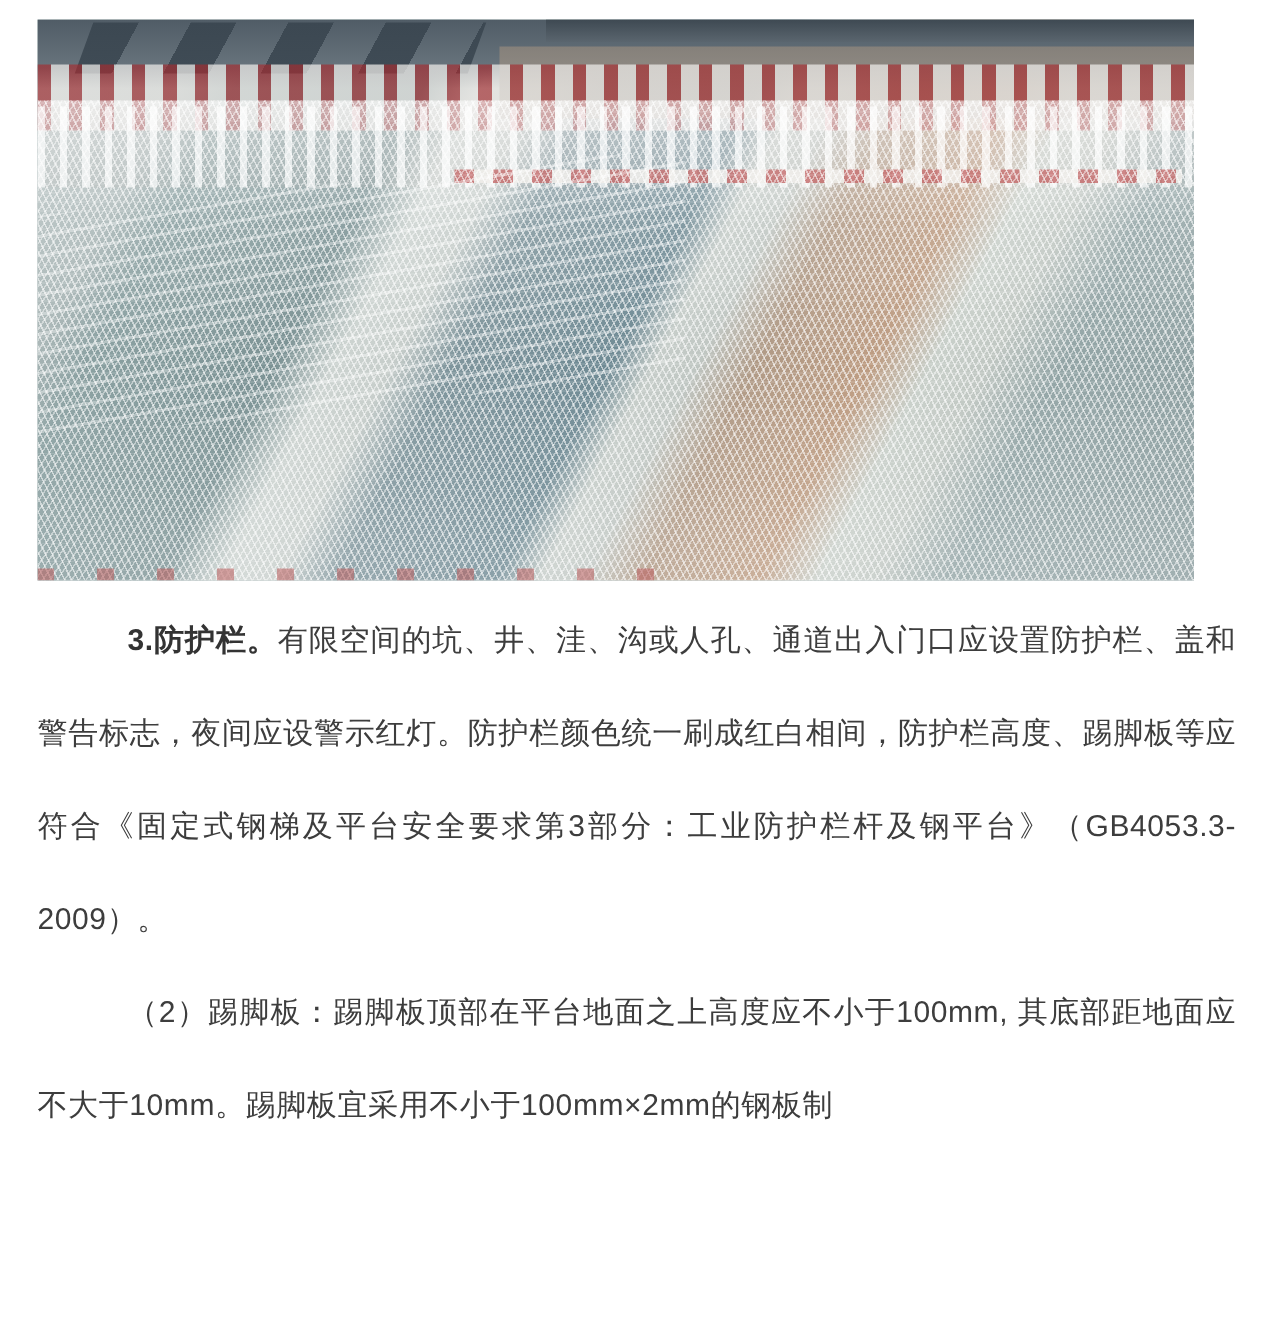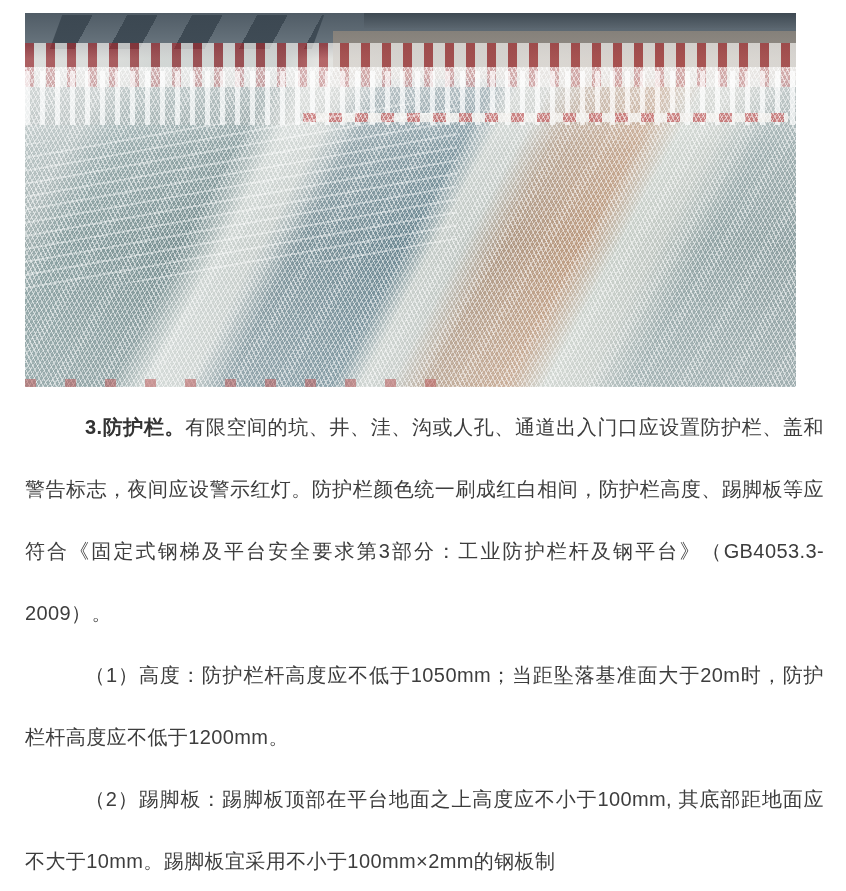--- a/index.html
+++ b/index.html
@@ -125,18 +125,17 @@
     <div class="ph-rail-stripe"></div>
     <div class="ph-mesh"></div>
     <div class="ph-veil"></div>
     <div class="ph-sag"></div>
     <div class="ph-red-edge"></div>
   </figure>
 
   <div class="article">
     <p><span class="lead">3.防护栏。</span><span>有限空间的坑、井、洼、沟或人孔、通道出入门口应设置防护栏、盖和警告标志，夜间应设警示红灯。防护栏颜色统一刷成红白相间，防护栏高度、踢脚板等应符合《固定式钢梯及平台安全要求第3部分：工业防护栏杆及钢平台》（GB4053.3-2009）。</span></p>
 
-    <p><span>（1）高度：防护栏杆高度应不低于1050mm；当距坠落基准面大于20m时，防护栏杆高度应不低于1200mm。</span></p>
 
     <p><span>（2）踢脚板：踢脚板顶部在平台地面之上高度应不小于100mm, 其底部距地面应不大于10mm。踢脚板宜采用不小于100mm×2mm的钢板制</span></p>
   </div>
 
 </div>
 
 </body></html>

